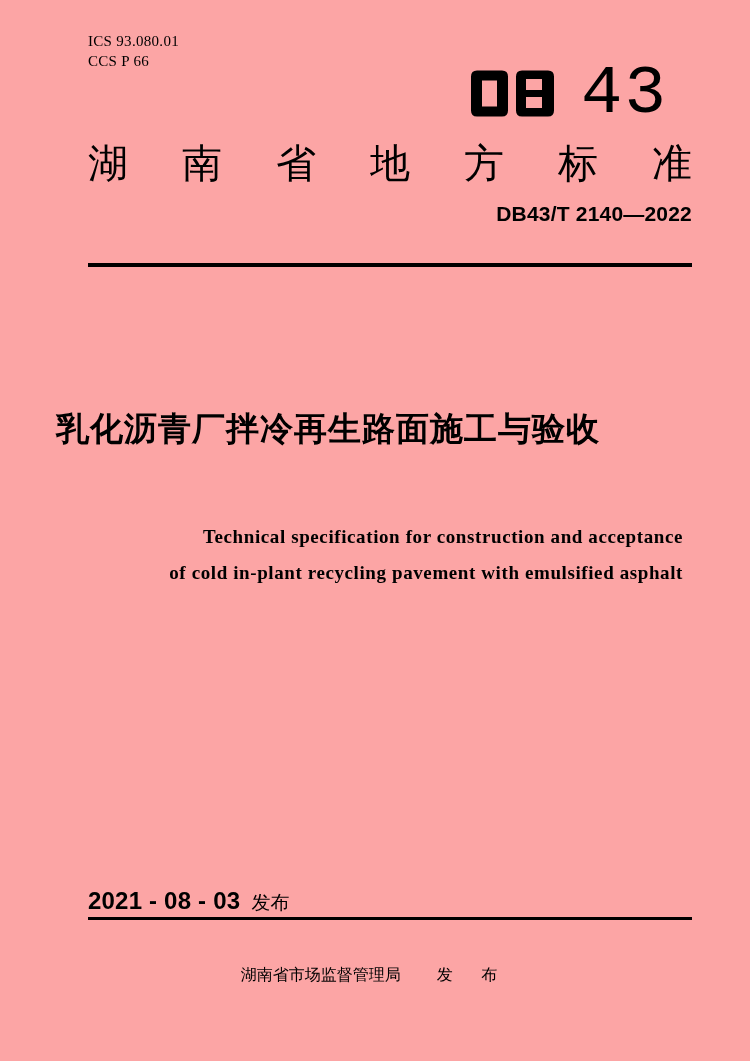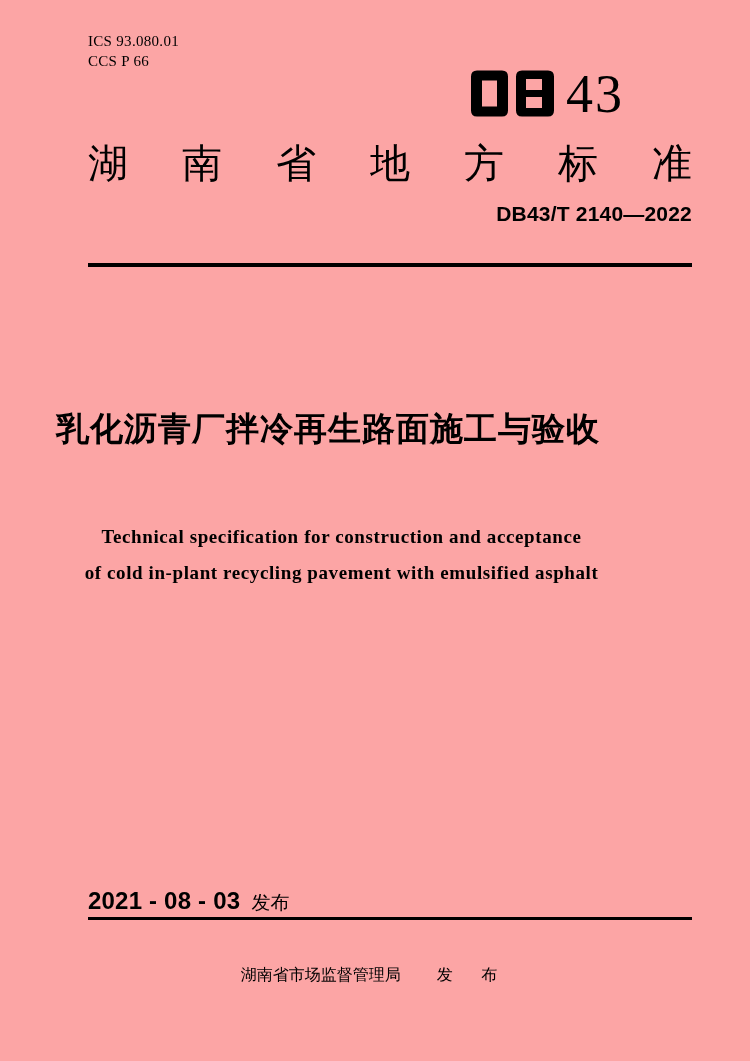--- a/index.html
+++ b/index.html
@@ -29,24 +29,24 @@
   .logo {
     position: absolute;
     left: 471px;
     top: 70px;
     height: 47px;
     display: flex;
     align-items: center;
   }
   .logo svg { display: block; }
   .logo-num {
-    font-family: Liberation Serif, serif;
-    font-size: 54px;
+    font-family: Liberation Mono, monospace;
+    font-size: 69px;
     line-height: 47px;
-    margin-left: 11px;
+    margin-left: 26px;
     letter-spacing: 2px;
     transform: translateY(1px);
   }
 
   
   .standard-name {
     position: absolute;
     left: 88px;
     width: 604px;
     top: 141px;
@@ -88,21 +88,21 @@
     line-height: 50px;
     letter-spacing: 1px;
   }
 
   
   .subtitle {
     position: absolute;
     left: 0;
     width: 683px;
     top: 519px;
-    text-align: center;
+    text-align: right;
     font-family: "Liberation Serif", serif;
     font-size: 19px;
     font-weight: 700;
     line-height: 36px;
     letter-spacing: 0.6px;
   }
 
   
   .dates {
     position: absolute;

